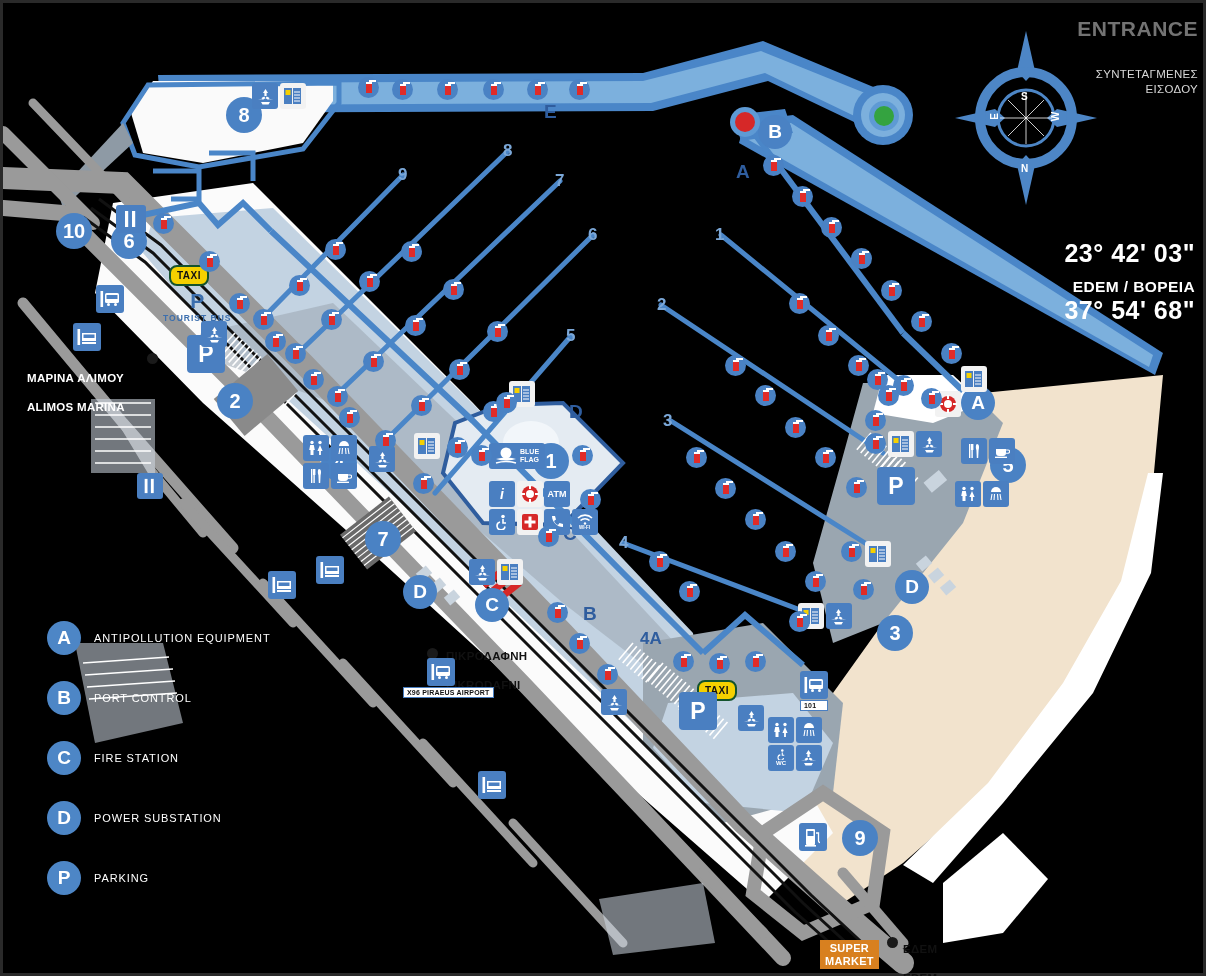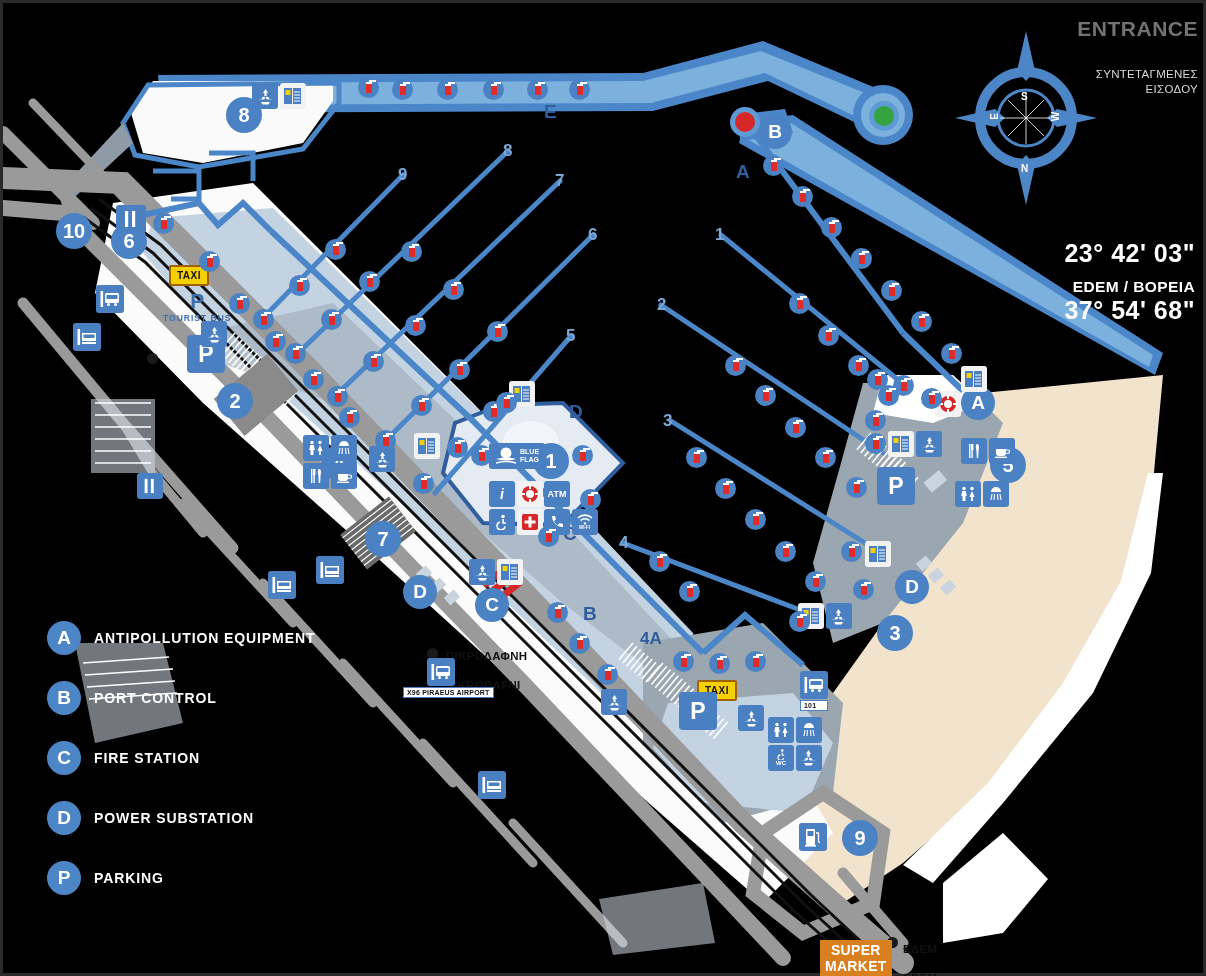--- a/index.html
+++ b/index.html
@@ -33,21 +33,21 @@
   }
   .coord-lab { color:#ffffff; font-size:15.5px; font-weight:bold; text-align:right; letter-spacing:0.4px;}
   .coord-val { color:#ffffff; font-size:25px; font-weight:bold; text-align:right; letter-spacing:0.5px;}
 
   .legend-row { display:flex; align-items:center; gap:13px; }
   .legend-badge {
     width:34px; height:34px; border-radius:50%; background:#4d86c6;
     color:#ffffff; font-weight:bold; font-size:19px;
     display:flex; align-items:center; justify-content:center;
   }
-  .legend-text { color:#ffffff; font-size:14px; font-weight:bold; letter-spacing:0.9px;text-align:right; }
+  .legend-text { color:#ffffff; font-size:11px; font-weight:normal; letter-spacing:0.9px;text-align:right; }
 
   .stop-label {
     color:#ffffff; font-size:11.5px; font-weight:bold; line-height:1.25;
     letter-spacing:0.3px; white-space:pre-line;
   }
   .stop-label.dark { color:#111111; }
   .admin-label {
     color:#ffffff; font-size:11.5px; font-weight:bold; line-height:1.25;
     letter-spacing:0.2px; white-space:pre-line; text-align:center;
   }
@@ -68,25 +68,25 @@
   .amen {
     width:26px; height:26px; background:#4a7fc1; border-radius:3px;
     display:flex; align-items:center; justify-content:center;
     color:#ffffff; font-size:14px;
   }
   .amen-grp { display:flex; gap:1.5px; }
   .amen.white { background:#f2f2f2; }
 
   .taxi-box {
     background:#f5d000; color:#111; font-weight:bold; font-size:10px;
-    padding:3px 6px; border:2px solid #a16207; border-radius:2px;
+    padding:3px 6px; border:2px solid #14532d; border-radius:8px;
     letter-spacing:0.5px;
   }
   .smkt-box {
-    background:#d8801f; color:#ffffff; font-weight:bold; font-size:14px;
+    background:#d8801f; color:#ffffff; font-weight:bold; font-size:11px;
     padding:2px 5px; text-align:center; line-height:1.15; letter-spacing:0.3px;
   }
   .p-big { color:#3c6fae; font-weight:bold; font-size:21px; }
   .p-sub { color:#3c6fae; font-weight:bold; font-size:8.5px; letter-spacing:1px;}
   .p-box {
     width:38px; height:38px; background:#4a7fc1; border-radius:4px;
     color:#fff; font-weight:bold; font-size:23px;
     display:flex; align-items:center; justify-content:center;
   }
   .bus-route {
@@ -466,20 +466,24 @@
     <div class="ov-item ltr-badge" style="left:892px; top:567px;">D</div>
     <div class="ov-item ltr-badge" style="left:472px; top:585px;">C</div>
 
     <div class="ov-item buoy-ring" style="left:727px; top:104px;">
       <div class="buoy" style="background:#d62828;"></div>
     </div>
     <div class="ov-item buoy-ring" style="left:866px; top:98px;">
       <div class="buoy" style="background:#34a340;"></div>
     </div>
 
+    <div class="ov-item stop-label" style="left:24px; top:354px;">
+      <span>ΜΑΡΙΝΑ ΑΛΙΜΟΥ</span><br>
+      <span>ALIMOS MARINA</span>
+    </div>
     <div class="ov-item tram-dot" style="left:144px; top:350px;"></div>
 
     <div class="ov-item stop-label dark" style="left:443px; top:632px;">
       <span>ΠΙΚΡΟΔΑΦΝΗ</span><br>
       <span>PIKRODAFNI</span>
     </div>
     <div class="ov-item tram-dot" style="left:424px; top:645px;"></div>
 
     <div class="ov-item stop-label dark" style="left:900px; top:925px;">
       <span>ΕΔΕΜ</span><br>

